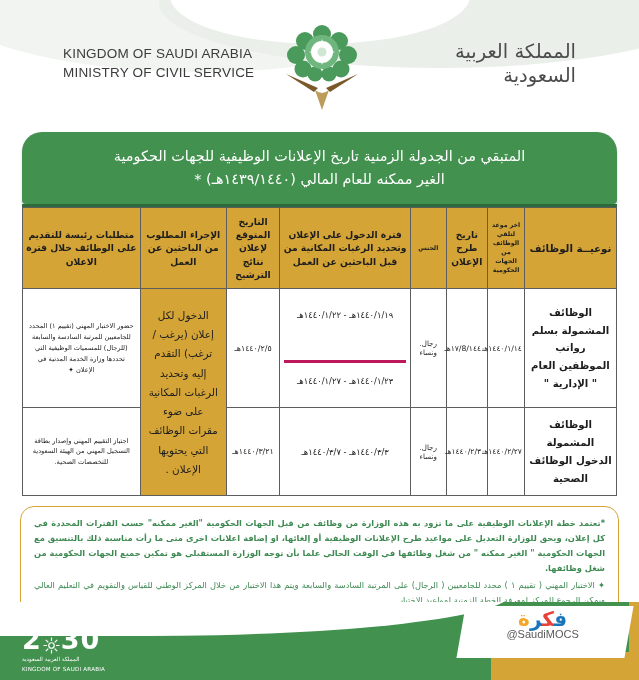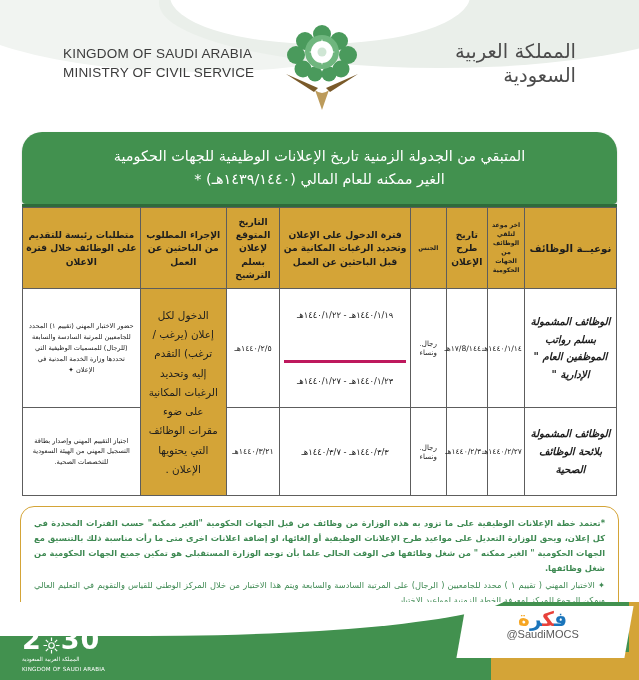--- a/index.html
+++ b/index.html
@@ -115,21 +115,20 @@
   }
   .th-big   { font-size: 10.3px; }
   .th-mid   { font-size: 9.2px; }
   .th-small { font-size: 6.2px; font-weight: bold; line-height: 1.4; }
 
   td.c-type {
     font-size: 10.2px;
     font-weight: bold;
     line-height: 1.75;
     padding: 6px 4px;
-    font-style: italic;
   }
   td.c-date {
     font-size: 7.6px;
     padding: 4px 2px;
     white-space: nowrap;
   }
   td.c-gender {
     font-size: 7.1px;
     padding: 4px 2px;
   }
@@ -342,21 +341,21 @@
       <col style="width:14.5%">
       <col style="width:19.8%">
     </colgroup>
     <thead>
       <tr>
         <th class="th-big">نوعيــة الوظائف</th>
         <th class="th-small">اخر موعد لتلقي الوظائف من الجهات الحكومية</th>
         <th class="th-mid">تاريخ طرح الإعلان</th>
         <th class="th-small">الجنس</th>
         <th class="th-mid">فترة الدخول على الإعلان وتحديد الرغبات المكانية من قبل الباحثين عن العمل</th>
-        <th class="th-mid">التاريخ المتوقع لإعلان بسلم الترشيح</th>
+        <th class="th-mid">التاريخ المتوقع لإعلان نتائج الترشيح</th>
         <th class="th-mid">الإجراء المطلوب من الباحثين عن العمل</th>
         <th class="th-mid">متطلبات رئيسة للتقديم على الوظائف خلال فترة الاعلان</th>
       </tr>
     </thead>
     <tbody>
       <tr class="row1">
         <td class="c-type">الوظائف المشمولة بسلم رواتب الموظفين العام " الإدارية "</td>
         <td class="c-date">١٤٤٠/١/١٤هـ</td>
         <td class="c-date">١٤٤٠/8/١٧هـ</td>
         <td class="c-gender">رجال. ونساء</td>
@@ -364,21 +363,21 @@
           <div class="period-stack">
             <div>١٤٤٠/١/١٩هـ - ١٤٤٠/١/٢٢هـ</div>
             <div>١٤٤٠/١/٢٣هـ - ١٤٤٠/١/٢٧هـ</div>
           </div>
         </td>
         <td class="c-result">١٤٤٠/٢/٥هـ</td>
         <td class="c-action" rowspan="2">الدخول لكل إعلان (يرغب / ترغب) التقدم إليه وتحديد الرغبات المكانية على ضوء مقرات الوظائف التي يحتويها الإعلان .</td>
         <td class="c-req">حضور الاختبار المهني (تقييم ١) المحدد للجامعيين للمرتبة السادسة والسابعة (للرجال) للمسميات الوظيفية التي تحددها وزارة الخدمة المدنية في الإعلان ✦</td>
       </tr>
       <tr class="row2">
-        <td class="c-type">الوظائف المشمولة بلائحة الوظائف الصحية</td>
+        <td class="c-type">الوظائف المشمولة الدخول الوظائف الصحية</td>
         <td class="c-date">١٤٤٠/٢/٢٧هـ</td>
         <td class="c-date">١٤٤٠/٢/٣٠هـ</td>
         <td class="c-gender">رجال. ونساء</td>
         <td class="c-period">١٤٤٠/٣/٣هـ - ١٤٤٠/٣/٧هـ</td>
         <td class="c-result">١٤٤٠/٣/٢١هـ</td>
         <td class="c-req">اجتياز التقييم المهني وإصدار بطاقة التسجيل المهني من الهيئة السعودية للتخصصات الصحية.</td>
       </tr>
     </tbody>
   </table>
 </div>

